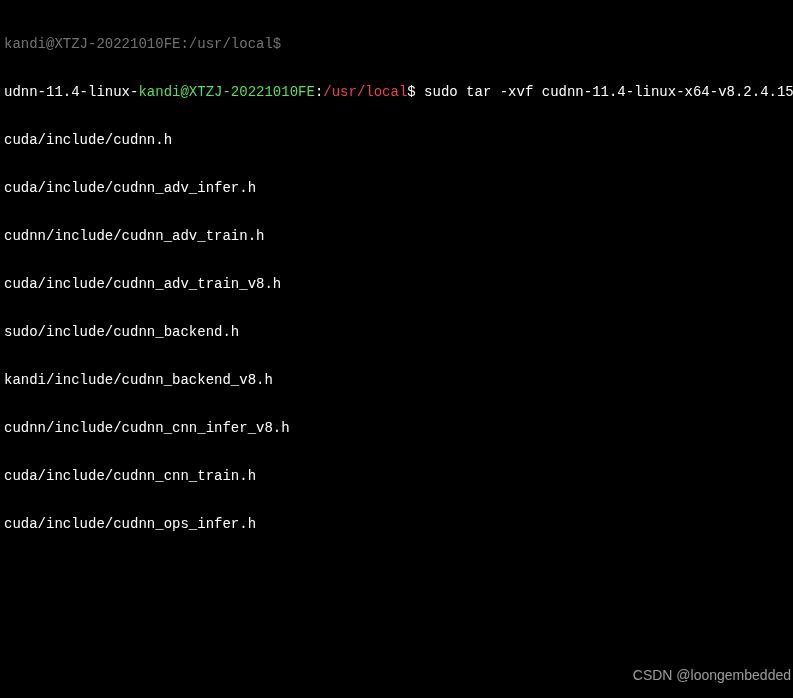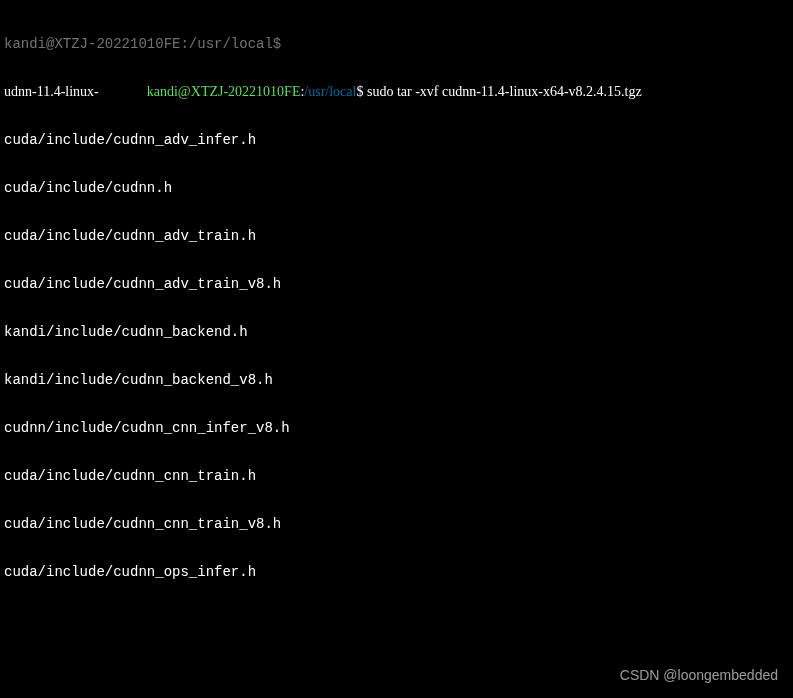--- a/index.html
+++ b/index.html
@@ -18,72 +18,69 @@
       height: 698px;
       overflow: hidden;
       position: relative;
     }
     .terminal {
       white-space: pre;
     }
     .prompt-line {
       display: flex;
       flex-wrap: nowrap;
-      font-family: Liberation Serif, serif;
     }
     .username {
       color: #5cde5c;
-      margin-left: 48px;
     }
     .hostname {
       color: #5cde5c;
     }
     .at-sign {
       color: #5cde5c;
     }
     .path {
-      color: #0369a1;
+      color: #ef4444;
     }
     .dollar {
       color: #fff;
     }
     .command {
       color: #fff;
     }
     .output-line {
       color: #fff;
     }
     .watermark {
       position: absolute;
       bottom: 15px;
-      right: 15px;
+      right: 2px;
       color: rgba(255, 255, 255, 0.6);
       font-size: 14px;
       font-family: Arial, sans-serif;
     }
     .partial-top {
       color: #a3a3a3;
       opacity: 0.7;
     }
   </style>
 </head>
 <body>
 
 <div class="terminal">
   <div><span class="partial-top">kandi@XTZJ-20221010FE:/usr/local$</span></div>
   <div class="prompt-line"><span>udnn-11.4-linux-</span><span class="username">kandi</span><span class="at-sign">@</span><span class="hostname">XTZJ-20221010FE</span><span>:</span><span class="path">/usr/local</span><span class="dollar">$</span><span class="command"> sudo tar -xvf cudnn-11.4-linux-x64-v8.2.4.15.tgz</span></div>
+  <div class="output-line">cuda/include/cudnn.h</div>
   <div class="output-line">cuda/include/cudnn_adv_infer.h</div>
-  <div class="output-line">cuda/include/cudnn.h</div>
-  <div class="output-line">cuda/include/cudnn_adv_train.h</div>
+  <div class="output-line">cudnn/include/cudnn_adv_train.h</div>
   <div class="output-line">cuda/include/cudnn_adv_train_v8.h</div>
-  <div class="output-line">kandi/include/cudnn_backend.h</div>
+  <div class="output-line">sudo/include/cudnn_backend.h</div>
   <div class="output-line">kandi/include/cudnn_backend_v8.h</div>
   <div class="output-line">cudnn/include/cudnn_cnn_infer_v8.h</div>
   <div class="output-line">cuda/include/cudnn_cnn_train.h</div>
-  <div class="output-line">cuda/include/cudnn_cnn_train_v8.h</div>
   <div class="output-line">cuda/include/cudnn_ops_infer.h</div>
   
   
   
   
   
   
   
   
   

